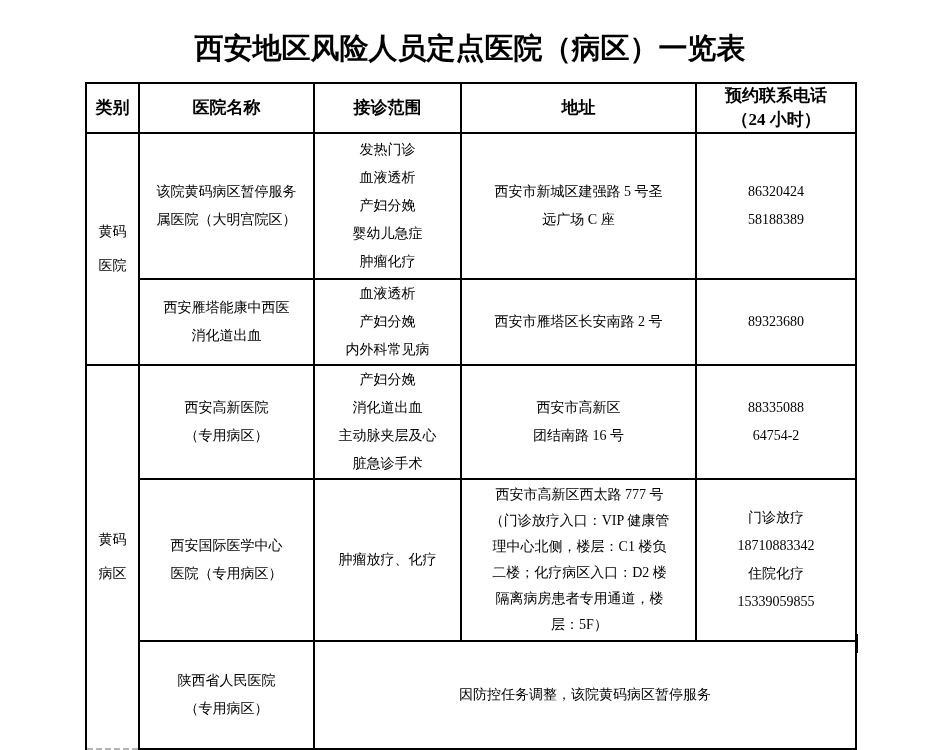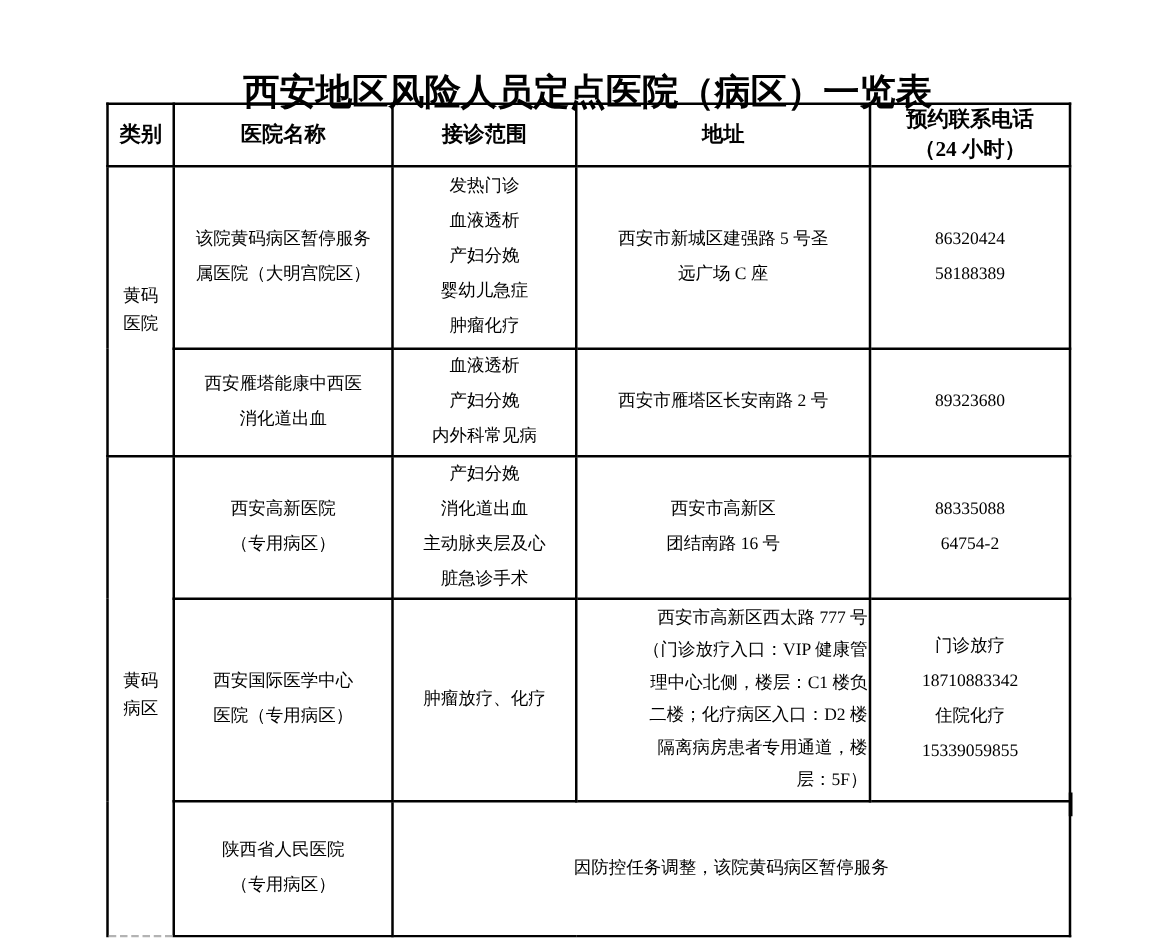--- a/index.html
+++ b/index.html
@@ -22,21 +22,20 @@
   .doc-title {
     position: absolute;
     left: 85px;
     top: 30px;
     width: 770px;
     text-align: center;
     font-size: 29px;
     font-weight: bold;
     line-height: 36px;
     white-space: nowrap;
-    margin-top: 26px;
   }
   table.doc-table {
     position: absolute;
     left: 85px;
     top: 82px;
     border-collapse: collapse;
     table-layout: fixed;
     width: 770px;
   }
   .doc-table td, .doc-table th {
@@ -55,26 +54,26 @@
     line-height: 24px;
     font-size: 17px;
   }
   .col-cat   { width: 53px;  }
   .col-hosp  { width: 175px; }
   .col-scope { width: 147px; }
   .col-addr  { width: 235px; }
   .col-phone { width: 160px; }
 
   td.addr-long {
-    text-align: right;
+    text-align: center;
     line-height: 26px;
     padding: 2px 1px 2px 3px;
   }
   td.cat-cell {
-    line-height: 22px;
+    line-height: 34px;
   }
   td.cat-dashed-bottom {
     border-bottom: 2px dashed #b3b3b3;
   }
   .para-mark {
     position: absolute;
     left: 855px;
     top: 634px;
     width: 3px;
     height: 19px;

